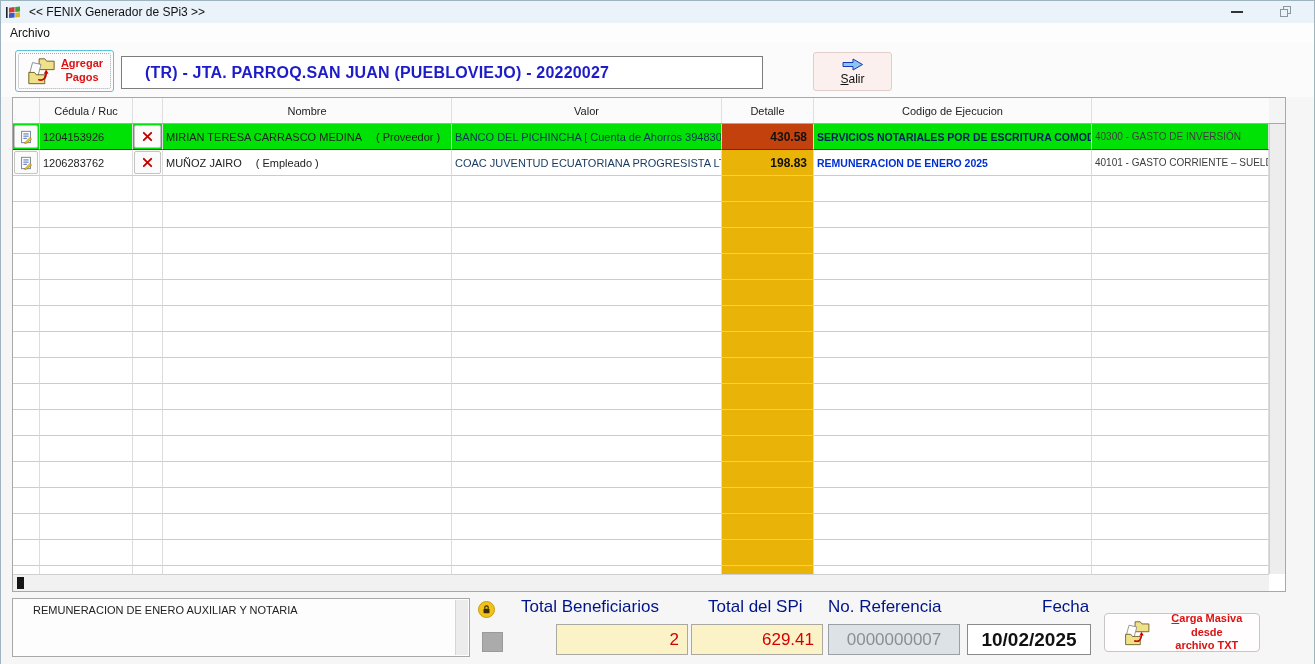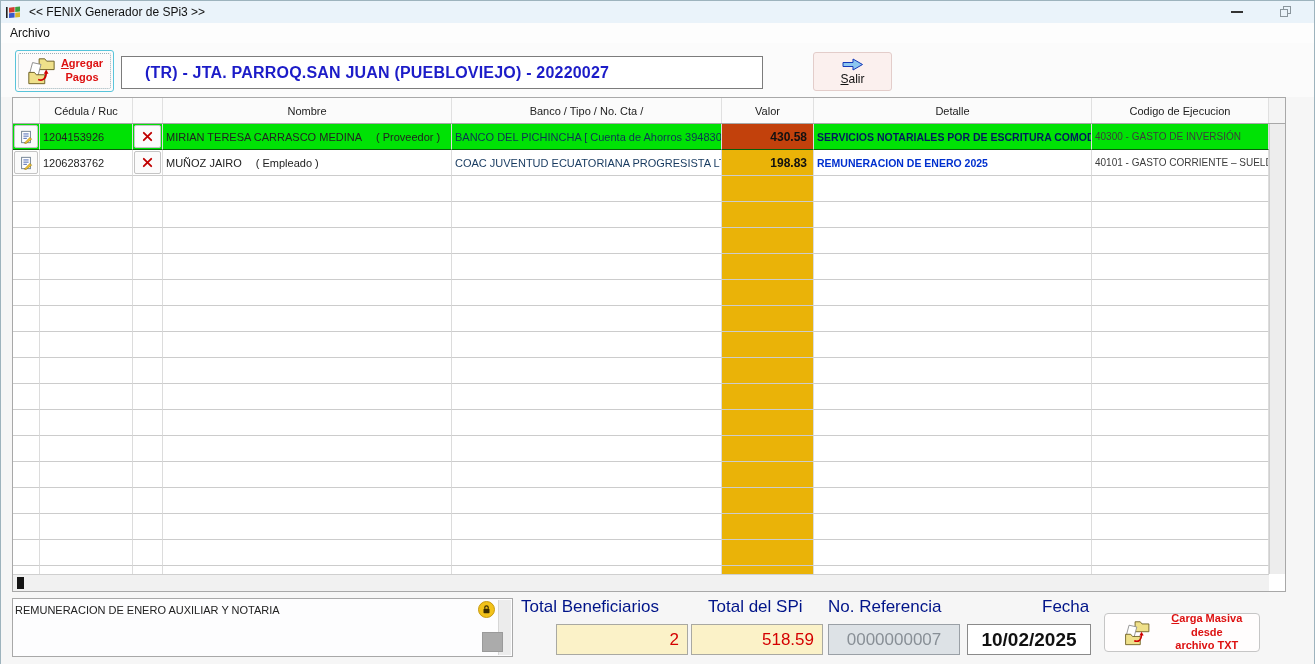--- a/index.html
+++ b/index.html
@@ -54,21 +54,21 @@
   .cell-btn { width:100%; height:100%; display:flex; align-items:center; justify-content:center; background:#fbfbfb; border:1px solid #c4c4c4; border-radius:2px; cursor:pointer; }
   .trow .c.btncell { padding:1px; background:#fff; }
   .trow.selected .c.btncell { background:#00e205; }
   .vscroll { position:absolute; top:26px; right:0; bottom:17px; width:16px; background:#ededed; border-left:1px solid #cfcfcf; }
   .vcorner { position:absolute; top:0; right:0; width:16px; height:26px; background:#f4f4f4; border-bottom:1px solid #a8a8a8; }
   .hscroll { position:absolute; left:0; right:16px; bottom:0; height:17px; background:#f1f1f1; border-top:1px solid #cfcfcf; }
   .hthumb { position:absolute; left:4px; top:2px; width:7px; height:12px; background:#141414; }
 
   
   .footer { position:absolute; left:0; top:591px; width:100%; height:73px; background:#f6f6f6; }
-  .note-box { position:absolute; left:11px; top:6px; width:501px; height:59px; background:#fdfdfe; border:1px solid #a8a8a8; font-size:11px; color:#222; padding:5px 18px 4px 2px; }
+  .note-box { position:absolute; left:11px; top:6px; width:458px; height:59px; background:#fdfdfe; border:1px solid #a8a8a8; font-size:11px; color:#222; padding:5px 18px 4px 20px; }
   .note-vscroll { position:absolute; right:1px; top:1px; bottom:1px; width:13px; background:#ececec; border-left:1px solid #d6d6d6; }
   .lock-badge { position:absolute; left:477px; top:9px; width:17px; height:17px; border-radius:50%; background:#f2c21a; border:1px solid #c79a10; display:flex; align-items:center; justify-content:center; cursor:pointer; }
   .gray-square { position:absolute; left:481px; top:40px; width:21px; height:20px; background:#ababab; border:1px solid #9a9a9a; cursor:pointer; }
   .f-label { position:absolute; top:5px; font-size:17px; color:#001489; white-space:nowrap; }
   .f-field { position:absolute; top:32px; height:31px; border:1px solid #a9a9a2; display:flex; align-items:center; font-size:17px; }
   .f-cream { background:#fbf2c8; color:#d40000; justify-content:flex-end; padding-right:8px; font-weight:500; }
   .f-ref { background:#dde2e6; color:#888f96; justify-content:center; border:1px solid #9aa0a6; }
   .f-date { background:#ffffff; color:#111; justify-content:center; font-size:19px; font-weight:600; border:1px solid #8a8a8a; }
   .btn-carga { position:absolute; left:1103px; top:21px; width:156px; height:39px; background:#fffdfd; border:1px solid #c6c6c6; border-radius:4px; display:flex; align-items:center; justify-content:flex-start; gap:4px; padding-left:18px; cursor:pointer; }
   .btn-carga .red-2line { font-size:11px; }
@@ -126,21 +126,20 @@
       <span class="lbl ul-first">Salir</span>
     </div>
   </div>
 
   <div class="tablewrap">
     <div class="thead grid-row">
       <div class="hc"></div>
       <div class="hc">Cédula / Ruc</div>
       <div class="hc"></div>
       <div class="hc">Nombre</div>
-      <div class="hc">Banco / Tipo / No. Cta /</div>
       <div class="hc">Valor</div>
       <div class="hc">Detalle</div>
       <div class="hc">Codigo de Ejecucion</div>
     </div>
     <div class="vcorner"></div>
 
     <div class="tbody" id="tbody">
 
       <div class="trow grid-row selected">
         <div class="c btncell">
@@ -382,21 +381,21 @@
         <rect x="3.2" y="6.2" width="7.6" height="5.6" rx="1" fill="#3a2c00"></rect>
         <path d="M4.8 6.2 V4.6 a2.2 2.2 0 0 1 4.4 0 V6.2" fill="none" stroke="#3a2c00" stroke-width="1.5"></path>
       </svg>
     </div>
     <div class="gray-square"></div>
 
     <span class="f-label" style="left:520px;">Total Beneficiarios</span>
     <div class="f-field f-cream" style="left:555px; width:132px;">2</div>
 
     <span class="f-label" style="left:707px;">Total del SPi</span>
-    <div class="f-field f-cream" style="left:690px; width:132px;">518.59</div>
+    <div class="f-field f-cream" style="left:690px; width:132px;">629.41</div>
 
     <span class="f-label" style="left:827px;">No. Referencia</span>
     <div class="f-field f-ref" style="left:827px; width:132px;">0000000007</div>
 
     <span class="f-label" style="left:1041px;">Fecha</span>
     <div class="f-field f-date" style="left:966px; width:124px;">10/02/2025</div>
 
     <div class="btn-carga">
       <svg width="28" height="28" viewBox="0 0 32 32">
         <path d="M14 3 h6 l2 2.5 h8 v9 h-16 z" fill="#efe08a" stroke="#6b5d1f" stroke-width="1"></path>

